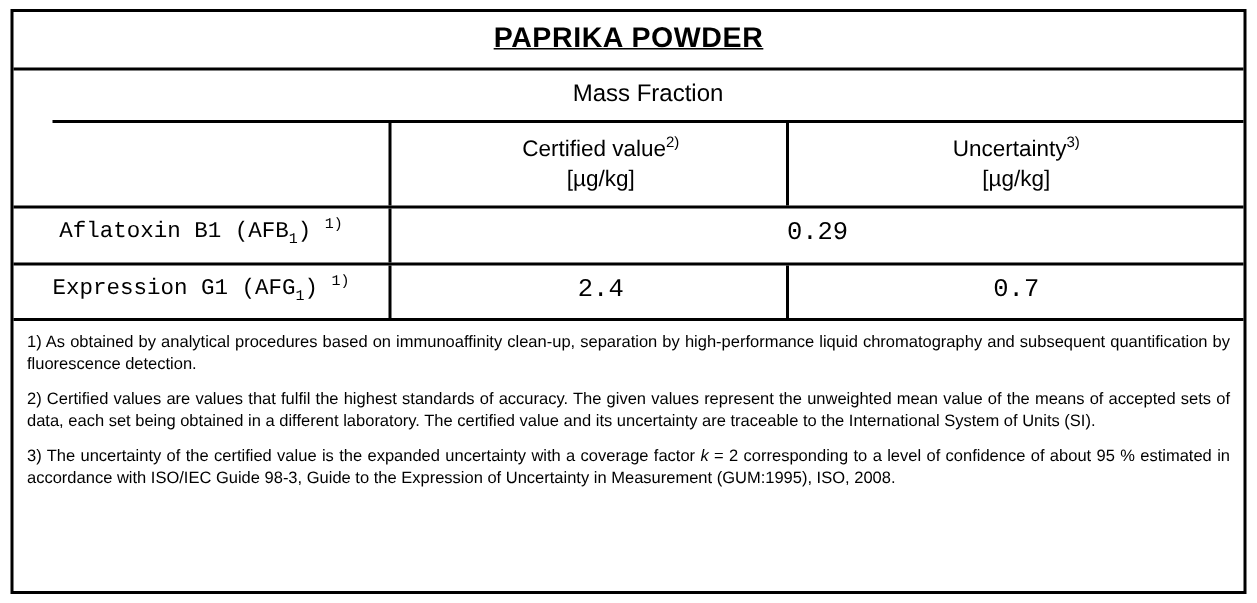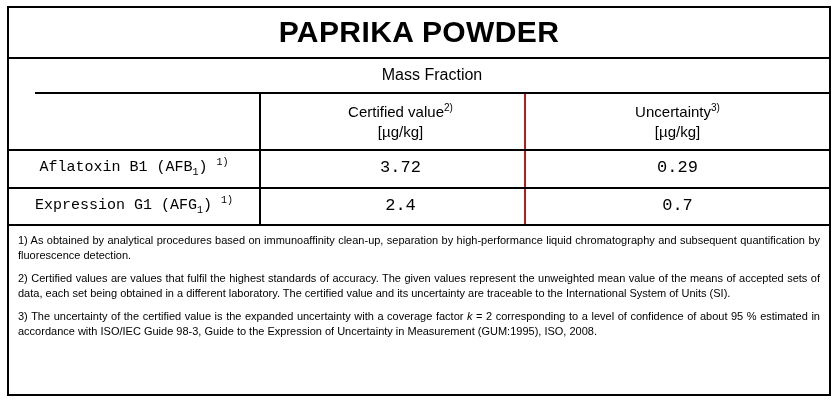--- a/index.html
+++ b/index.html
@@ -31,23 +31,24 @@
     flex-direction: column;
   }
   
   .title-row {
     box-sizing: border-box;
     border-bottom: 2px solid #000000;
     text-align: center;
     padding: 7px 0 8px 0;
   }
   .title-row .title {
-    font-size: 30px;
+    font-size: 19px;
     font-weight: bold;
     letter-spacing: 0.4px;
+    text-decoration: underline;
   }
   
   .subtitle-row {
     box-sizing: border-box;
     border-bottom: 2px solid #000000;
     text-align: center;
     padding: 7px 0 8px 0;
     margin-left: 26px;
   }
   .subtitle-row .subtitle {
@@ -68,21 +69,21 @@
     box-sizing: border-box;
     width: 265px;
     flex: 0 0 265px;
     border-left: 2px solid #000000;
     text-align: center;
     padding-left: 16px;
   }
   .col-unc {
     box-sizing: border-box;
     flex: 1 1 auto;
-    border-left: 2px solid #b91c1c;
+    border-left: 2px solid #000000;
     text-align: center;
   }
   .head-row .cell-inner {
     padding: 7px 4px 8px 4px;
     font-size: 15px;
     line-height: 1.3;
   }
   sup { font-size: 10px; vertical-align: super; }
   sub { font-size: 10px; vertical-align: sub; }
   
@@ -151,23 +152,20 @@
         </div>
       </div>
     </div>
 
     <div class="data-row">
       <div class="col-analyte">
         <div class="cell-inner">
           <span>Aflatoxin B1 (AFB</span><sub>1</sub><span>)</span>&nbsp;<sup>1)</sup>
         </div>
       </div>
-      <div class="col-value">
-        <div class="cell-inner">3.72</div>
-      </div>
       <div class="col-unc">
         <div class="cell-inner">0.29</div>
       </div>
     </div>
 
     <div class="data-row">
       <div class="col-analyte">
         <div class="cell-inner">
           <span>Expression G1 (AFG</span><sub>1</sub><span>)</span>&nbsp;<sup>1)</sup>
         </div>

